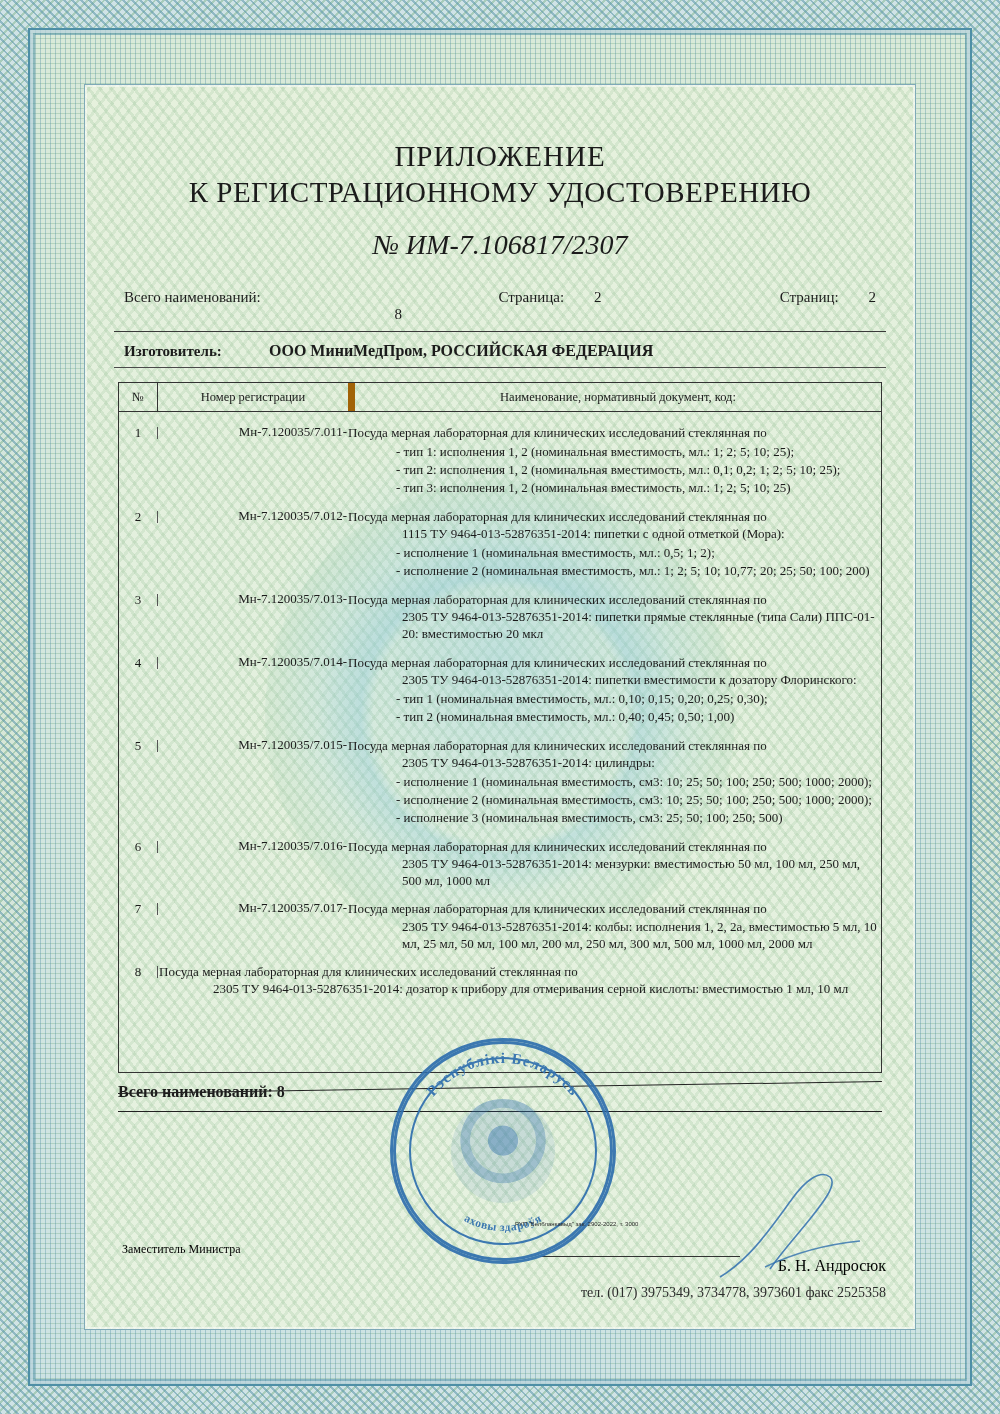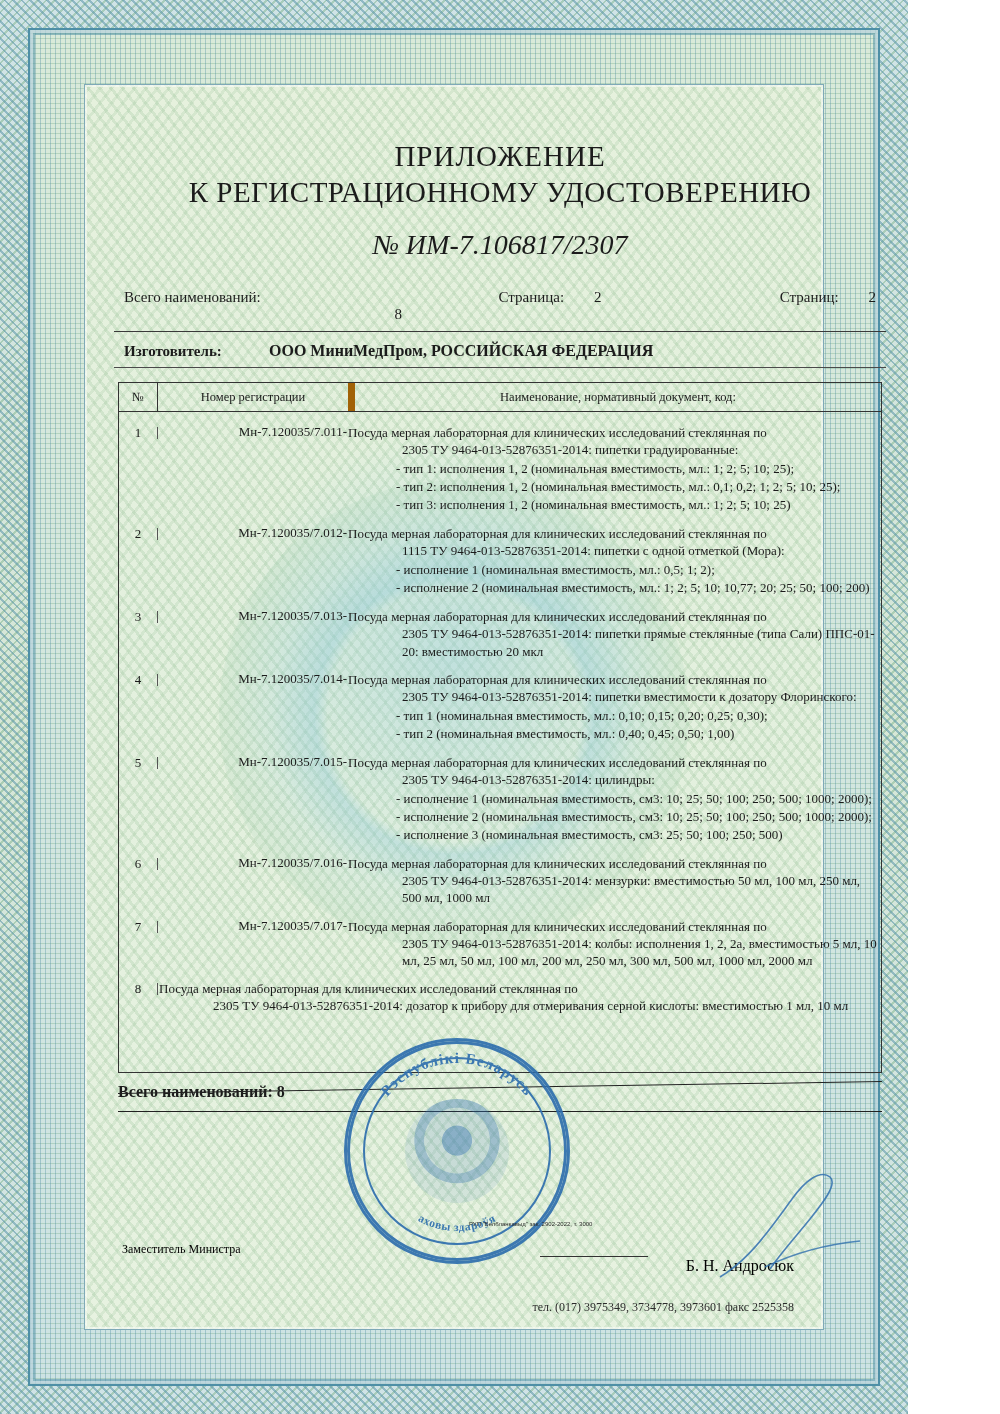--- a/index.html
+++ b/index.html
@@ -5,21 +5,21 @@
   html, body {
     margin: 0;
     padding: 0;
     background: #ffffff;
   }
   body {
     font-family: "Liberation Serif", serif;
   }
   .page {
     position: relative;
-    width: 908px;
+    width: 1000px;
     height: 1414px;
     overflow: hidden;
     background: #e9f2e2;
   }
 
   
   .border-outer {
     position: absolute;
     left: 0; top: 0; right: 0; bottom: 0;
     background:
@@ -251,22 +251,22 @@
   .sig-line {
     position: absolute;
     left: 430px;
     right: 150px;
     bottom: 62px;
     border-top: 1px solid #333;
   }
   .phone-line {
     position: absolute;
     right: 4px;
-    bottom: 4px;
-    font-size: 12px;
+    bottom: 18px;
+    font-size: 14px;
     color: #2b2b2b;
   }
 
   
   .stamp {
     position: absolute;
     left: 50%;
     margin-left: -110px;
     bottom: 55px;
     width: 220px;
@@ -373,21 +373,20 @@
         <div class="th-reg">Номер регистрации</div>
         <div class="th-name">Наименование, нормативный документ, код:</div>
       </div>
       <div class="tbody" id="tbody">
           <div class="row">
             <div class="cell-num">1</div>
             <div class="cell-sep"></div>
             <div class="cell-reg">Мн-7.120035/7.011-</div>
             <div class="cell-name">
               <span class="lead">Посуда мерная лабораторная для клинических исследований стеклянная по</span>
-              <span class="cont">2305 ТУ 9464-013-52876351-2014: пипетки градуированные:</span>
               <div class="sub">
                 <div>- тип 1: исполнения 1, 2 (номинальная вместимость, мл.: 1; 2; 5; 10; 25);</div>
                 <div>- тип 2: исполнения 1, 2 (номинальная вместимость, мл.: 0,1; 0,2; 1; 2; 5; 10; 25);</div>
                 <div>- тип 3: исполнения 1, 2 (номинальная вместимость, мл.: 1; 2; 5; 10; 25)</div>
               </div>
             </div>
           </div>
           <div class="row">
             <div class="cell-num">2</div>
             <div class="cell-sep"></div>

